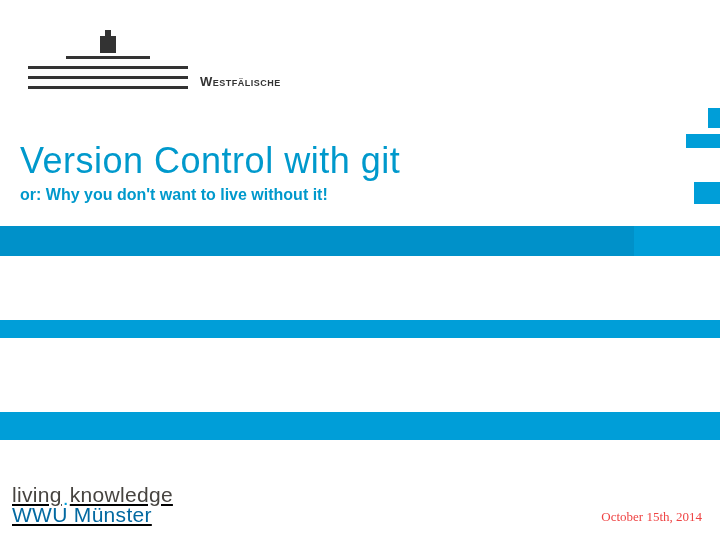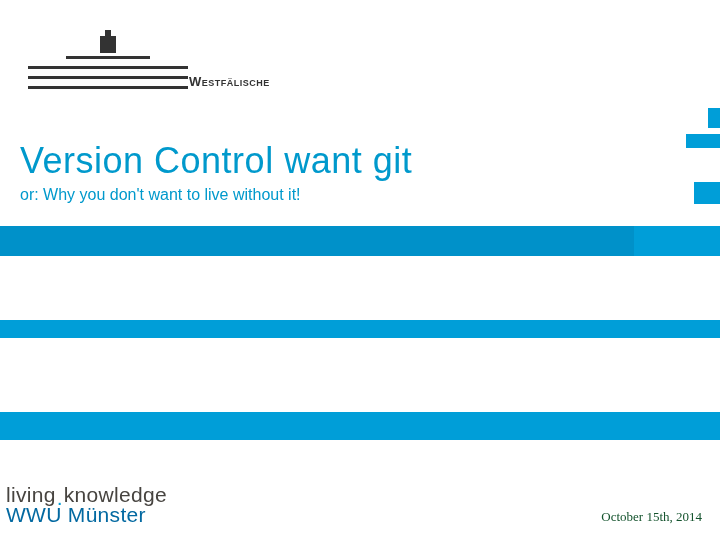--- a/index.html
+++ b/index.html
@@ -1,55 +1,55 @@
 <!DOCTYPE html>
 <html><head>
 <meta charset="utf-8">
 <style>
   * { margin: 0; padding: 0; box-sizing: border-box; }
   html, body { width: 720px; height: 541px; background: #fff; font-family: Georgia, 'Times New Roman', serif; overflow: hidden; position: relative; }
   .page { position: relative; width: 720px; height: 541px; }
 
   
-  .header { position: absolute; top: 26px; left: 28px; display: flex; align-items: flex-end; gap: 1px; }
+  .header { position: absolute; top: 26px; left: 28px; display: flex; align-items: flex-end; gap: 12px; }
   .logo { position: relative; width: 160px; height: 64px; }
   .logo .line { position: absolute; left: 0; height: 3px; background: #333; }
   .logo .l1 { top: 40px; width: 160px; }
   .logo .l2 { top: 50px; width: 160px; }
   .logo .l3 { top: 60px; width: 160px; }
   .logo .l4 { top: 30px; left: 38px; width: 84px; height: 3px; background:#333; position:absolute;}
   .logo .castle { position: absolute; top: 10px; left: 72px; width: 16px; height: 17px; background:#333; }
   .logo .castle::before { content:""; position:absolute; top:-6px; left:5px; width:6px; height:6px; background:#333;}
   .uni-name { font-family: Arial, Helvetica, sans-serif; font-size: 13px; letter-spacing: 0.5px; font-weight: bold; color: #333; line-height: 1.25; font-variant: small-caps; }
   .uni-name .line1, .uni-name .line2, .uni-name .line3 { display:block; }
 
   
   .title-block { position: absolute; top: 140px; left: 20px; }
   .title { font-family: "Segoe UI Light","Helvetica Neue",Arial,sans-serif; font-weight: 300; font-size: 36px; color: #0099cc; letter-spacing: 0.5px; }
-  .subtitle { font-family: "Segoe UI Light","Helvetica Neue",Arial,sans-serif; font-weight: 400; font-size: 16px; color: #0099cc; margin-top: 4px; }
+  .subtitle { font-family: "Segoe UI Light","Helvetica Neue",Arial,sans-serif; font-weight: 700; font-size: 16px; color: #0099cc; margin-top: 4px; }
 
   
   .accent { position:absolute; background:#009ed8; }
   .accent.a1 { top: 108px; right: 0; width: 12px; height: 20px; }
   .accent.a2 { top: 134px; right: 0; width: 34px; height: 14px; }
   .accent.a3 { top: 182px; right: 0; width: 26px; height: 22px; }
 
   
   .bar { position:absolute; left:0; background:#009ed8; }
   .bar.b1 { top: 226px; width: 720px; height: 30px; }
   .bar.b1-inner { position:absolute; top:226px; left:0; height:30px; width:634px; background:#0091c9;}
   .bar.b2 { top: 320px; width: 720px; height: 18px; }
   .bar.b3 { top: 412px; width: 720px; height: 28px; }
 
   
-  .footer-left { position:absolute; bottom: 14px; left: 6px; font-family: "Segoe UI","Helvetica Neue",Arial,sans-serif; }
+  .footer-left { position:absolute; bottom: 14px; left: 12px; font-family: "Segoe UI","Helvetica Neue",Arial,sans-serif; text-decoration: underline; }
   .slogan { font-size: 21px; color: #474440; font-weight: 400; letter-spacing: 0.3px; }
   .slogan .dot { color:#009ed8; position: relative; top: 3px; padding: 0 1px;}
   .inst { font-size: 21px; color: #0369a1; font-weight: 400; letter-spacing: 0.3px; margin-top: -4px; }
-  .footer-right { position:absolute; bottom: 16px; right: 18px; font-family: Georgia,'Times New Roman',serif; font-size: 13px; color: #14532d; }
+  .footer-right { position:absolute; bottom: 16px; right: 18px; font-family: Georgia,'Times New Roman',serif; font-size: 13px; color: #ef4444; }
 </style>
 </head>
 <body>
 
 <div class="page">
 
   <div class="header">
     <div class="logo">
       <div class="castle"></div>
       <div class="l4"></div>
@@ -60,21 +60,21 @@
     <div class="uni-name">
       <span class="line1">Westfälische</span>
     </div>
   </div>
 
   <div class="accent a1"></div>
   <div class="accent a2"></div>
   <div class="accent a3"></div>
 
   <div class="title-block">
-    <div class="title">Version Control want git</div>
+    <div class="title">Version Control with git</div>
     <div class="subtitle">or: Why you don't want to live without it!</div>
   </div>
 
   <div class="bar b1"></div>
   <div class="bar b1-inner"></div>
   <div class="bar b2"></div>
   <div class="bar b3"></div>
 
   <div class="footer-left">
     <div class="slogan">

